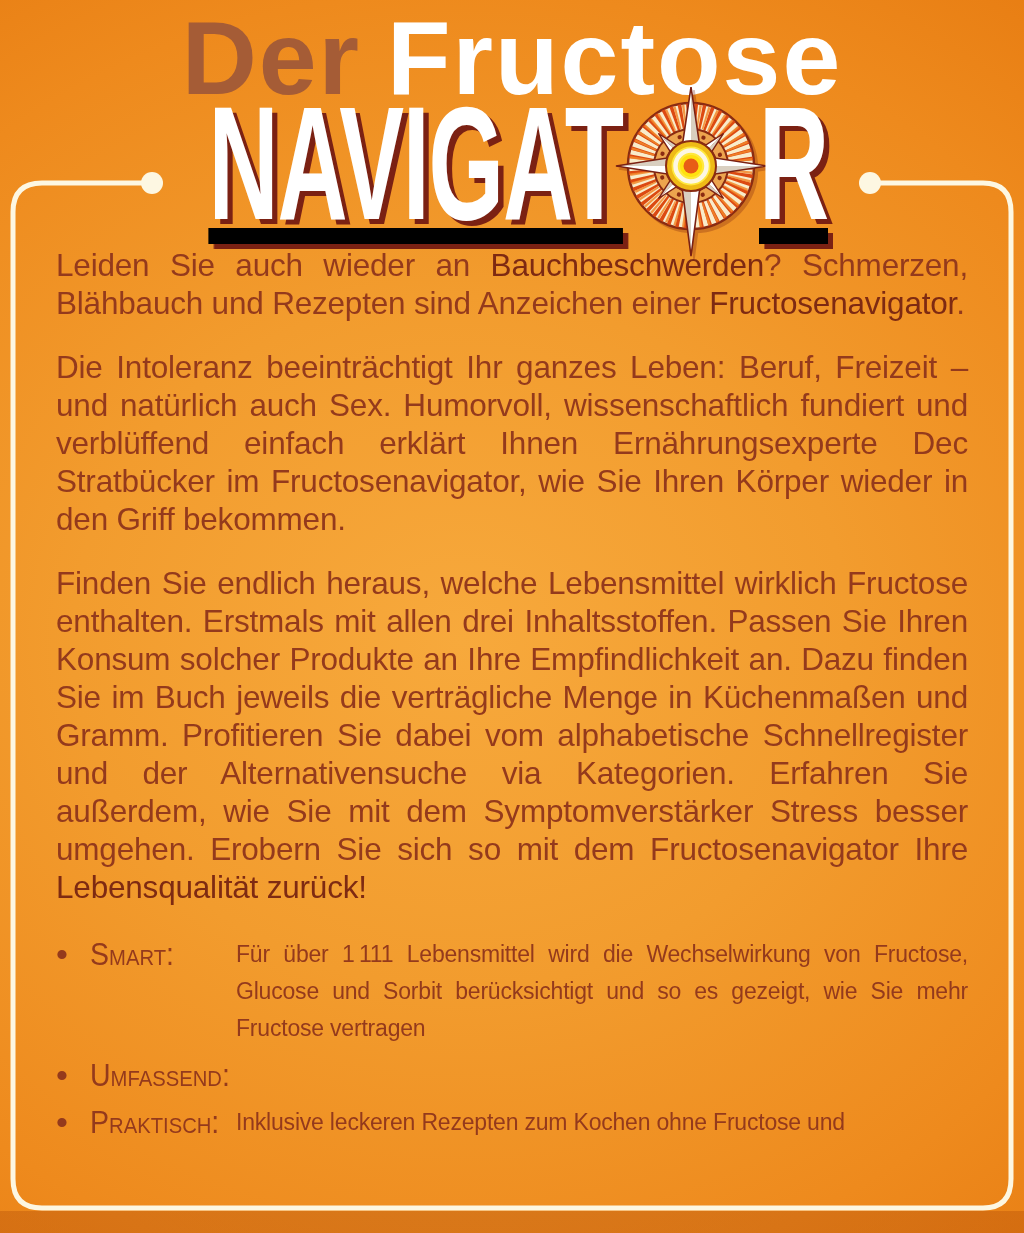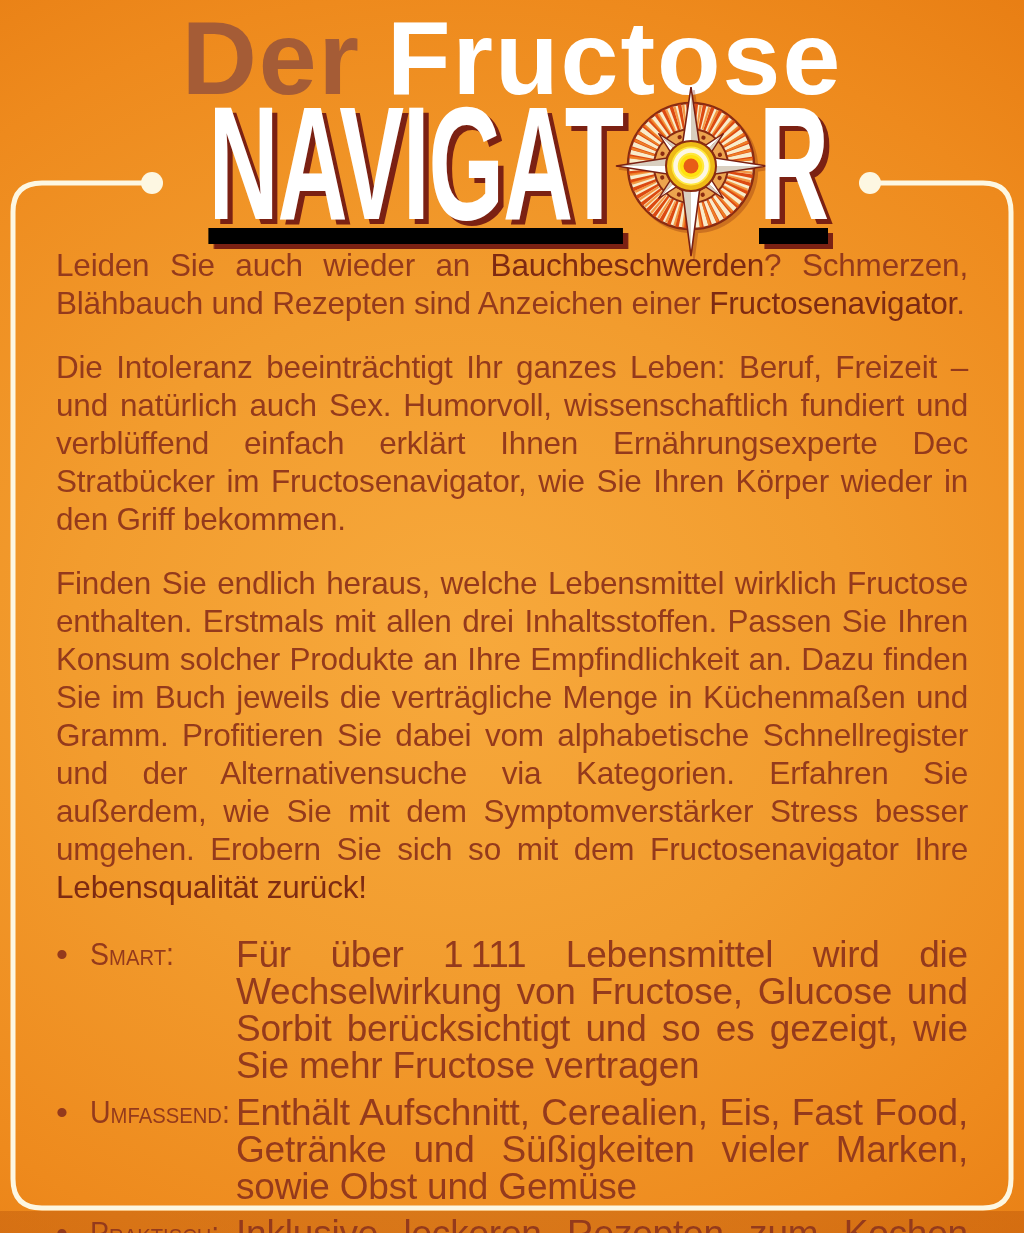--- a/index.html
+++ b/index.html
@@ -36,21 +36,21 @@
   .content{position:absolute;left:56px;top:246px;width:912px;color:#943a1c;}
   .para{margin:0 0 26px 0;text-align:justify;font-size:31.5px;line-height:38px;
       letter-spacing:-0.2px;hyphens:manual;}
   .b{font-weight:normal;color:#7e2a12;}
   .i{}
   .bullets{list-style:none;margin:30px 0 0 0;padding:0;}
   .bullet-item{display:grid;grid-template-columns:34px 146px 1fr;margin-bottom:10px;}
   .dot{font-size:34px;line-height:37px;}
   .label{font-variant:small-caps;font-size:31px;line-height:37px;white-space:nowrap;
       display:inline-block;transform:scaleX(.92);transform-origin:0 50%;}
-  .desc{text-align:justify;font-size:37px;line-height:37px;letter-spacing:-0.2px;}
+  .desc{text-align:justify;font-size:23px;line-height:37px;letter-spacing:-0.2px;}
 </style>
 </head>
 <body>
 
 <div class="poster">
 
   <svg class="frame" viewBox="0 0 1024 1233" aria-hidden="true">
     <path d="M152,183 L42,183 Q13,183 13,212 L13,1179 Q13,1208 42,1208 L983,1208 Q1011,1208 1011,1179 L1011,212 Q1011,183 983,183 L870,183"></path>
     <circle cx="152" cy="183" r="11"></circle>
     <circle cx="870" cy="183" r="11"></circle>
@@ -110,21 +110,20 @@
 
     <ul class="bullets">
       <li class="bullet-item">
         <span class="dot">•</span>
         <span class="label">Smart:</span>
         <span class="desc"><span>Für über 1 111 Lebensmittel wird die Wechselwirkung von Fructose, Glucose und Sorbit berücksichtigt und so es gezeigt, wie Sie mehr Fructose vertragen</span></span>
       </li>
       <li class="bullet-item">
         <span class="dot">•</span>
         <span class="label">Umfassend:</span>
-        <span class="desc"><span>Enthält Aufschnitt, Cerealien, Eis, Fast Food, Getränke und Süßigkeiten vieler Marken, sowie Obst und Gemüse</span></span>
       </li>
       <li class="bullet-item">
         <span class="dot">•</span>
         <span class="label">Praktisch:</span>
         <span class="desc"><span>Inklusive leckeren Rezepten zum Kochen ohne Fructose und </span></span>
       </li>
     </ul>
 
   </main>
 </div>

